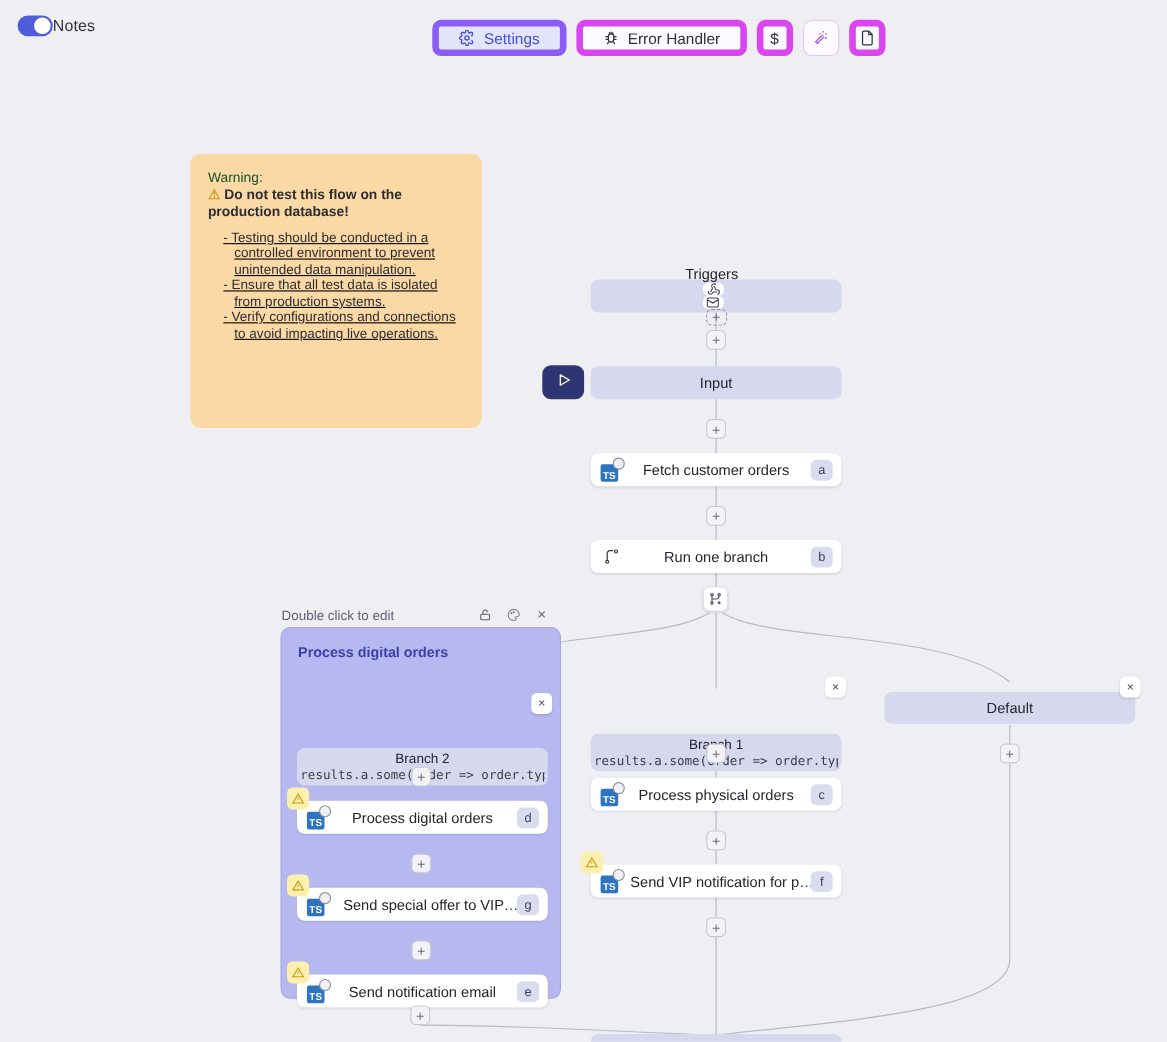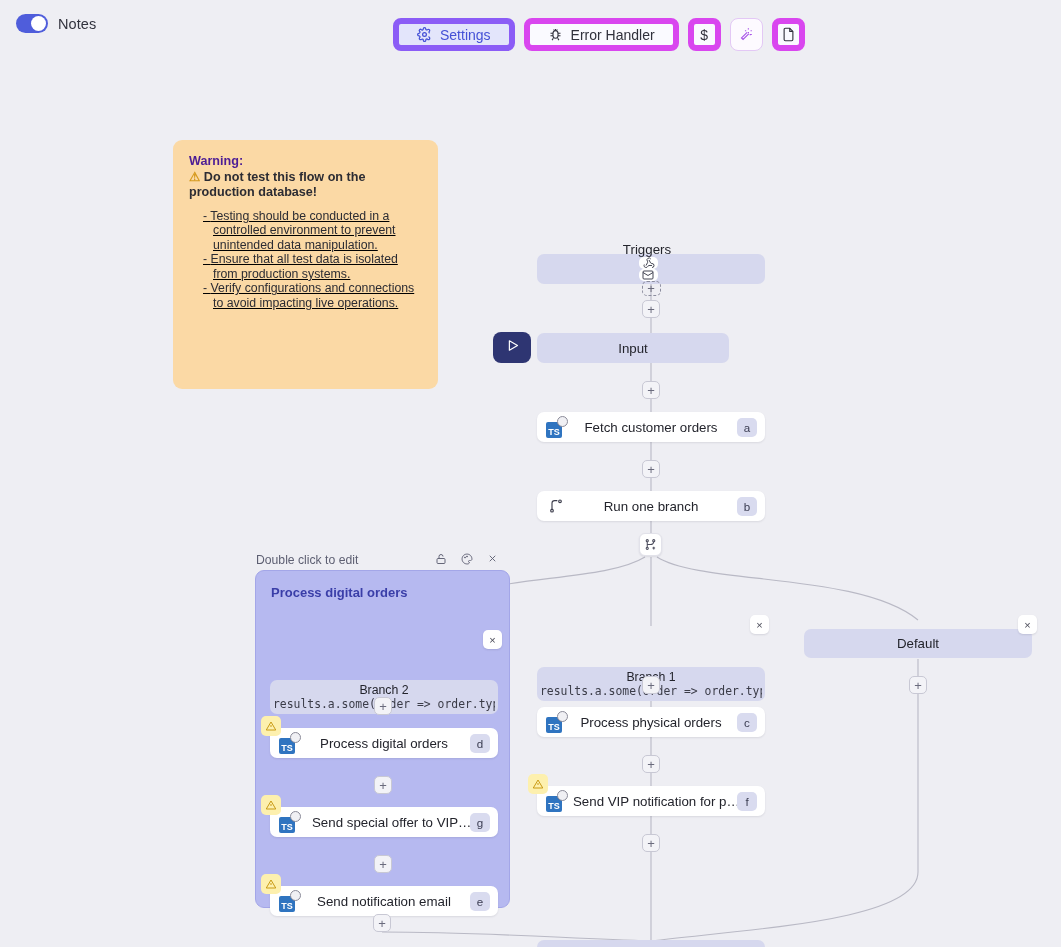--- a/index.html
+++ b/index.html
@@ -7,21 +7,21 @@
     width: 1061px; height: 947px;
     font-family: "Liberation Sans", sans-serif;
     background: #eeeef3;
     overflow: hidden;
   }
   #root { position: relative; width: 1061px; height: 947px; background: #eeeef3; }
 
   
   .topbar { position: absolute; left: 0; top: 0; width: 1061px; height: 60px; }
 
-  .notes-wrap { position: absolute; left: 16px; top: 14px; display: flex; align-items: center; gap: 10px; }
+  .notes-wrap { position: absolute; left: 16px; top: 14px; display: flex; align-items: center; }
   .toggle {
     width: 32px; height: 19px; border-radius: 10px; background: #4f5ddb;
     position: relative; cursor: pointer; flex: none;
   }
   .toggle .knob {
     position: absolute; top: 2px; right: 2px; width: 15px; height: 15px;
     border-radius: 50%; background: #fff;
   }
   .notes-label { font-size: 14.5px; color: #31323d; letter-spacing: .1px; }
 
@@ -34,21 +34,21 @@
   .tbtn.active { background: #e3e5fb; border: 6px solid #8b5cf6; color: #4450d6; }
   .tbtn.icon-only { padding: 0; width: 33px; }
   .tbtn.wand { border: 1px solid #e3c8f5; background: #fdfaff; }
   .tbtn svg { display: block; }
 
   
   .note {
     position: absolute; left: 173px; top: 140px; width: 265px; height: 249px;
     background: #fbd9a5; border-radius: 9px; padding: 14px 16px 0 16px;
   }
-  .note .n-title { font-size: 12.6px; font-weight: bold; color: #4c1d95; line-height: 15.5px; }
+  .note .n-title { font-size: 12.6px; font-weight: normal; color: #14532d; line-height: 15.5px; }
   .note .n-head2 { font-size: 12.6px; font-weight: bold; color: #2c2c33; line-height: 15.5px; }
   .note ul { margin: 8px 0 0 14px; list-style: none; text-decoration: underline; }
   .note li {
     font-size: 12.3px; color: #2c2c33; line-height: 14.6px;
     margin-bottom: 0px; padding-left: 10px; text-indent: -10px;
   }
   .note li::before { content: "- "; }
 
   
   .canvas { position: absolute; inset: 0; }
@@ -276,21 +276,21 @@
 
     <div class="plus" style="left:642px; top:300px;">+</div>
 
     <div class="run-btn" style="left:493px; top:332px;">
       <span>
         <svg width="15" height="15" viewBox="0 0 24 24" fill="none" stroke="#fff" stroke-width="1.9" stroke-linejoin="round">
           <path d="M7 4.5v15l13-7.5z"></path>
         </svg>
       </span>
     </div>
-    <div class="node lav" style="left:537px; top:333px; width:192px;">
+    <div class="node lav" style="left:537px; top:333px; width:228px;">
       <span>Input</span>
     </div>
 
     <div class="plus" style="left:642px; top:381px;">+</div>
 
     <div class="node white" style="left:537px; top:412px; width:228px;">
       <span class="lead">
         <span class="ts-ico">
           <span class="ts-sq">TS</span>
           <span class="ts-badge"></span>

